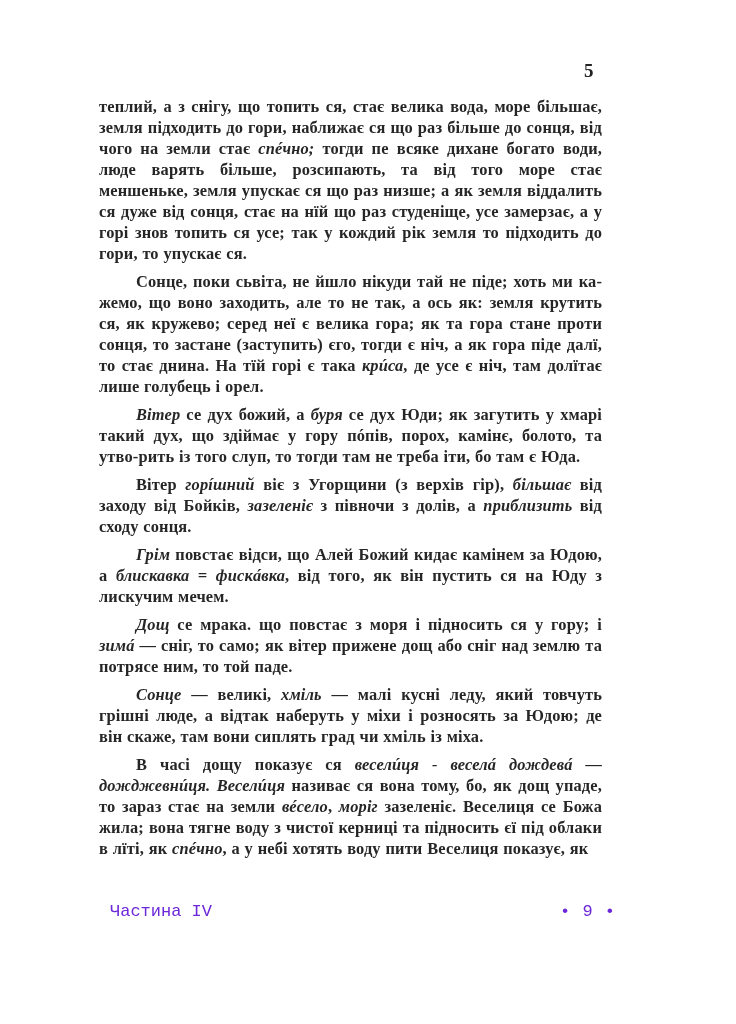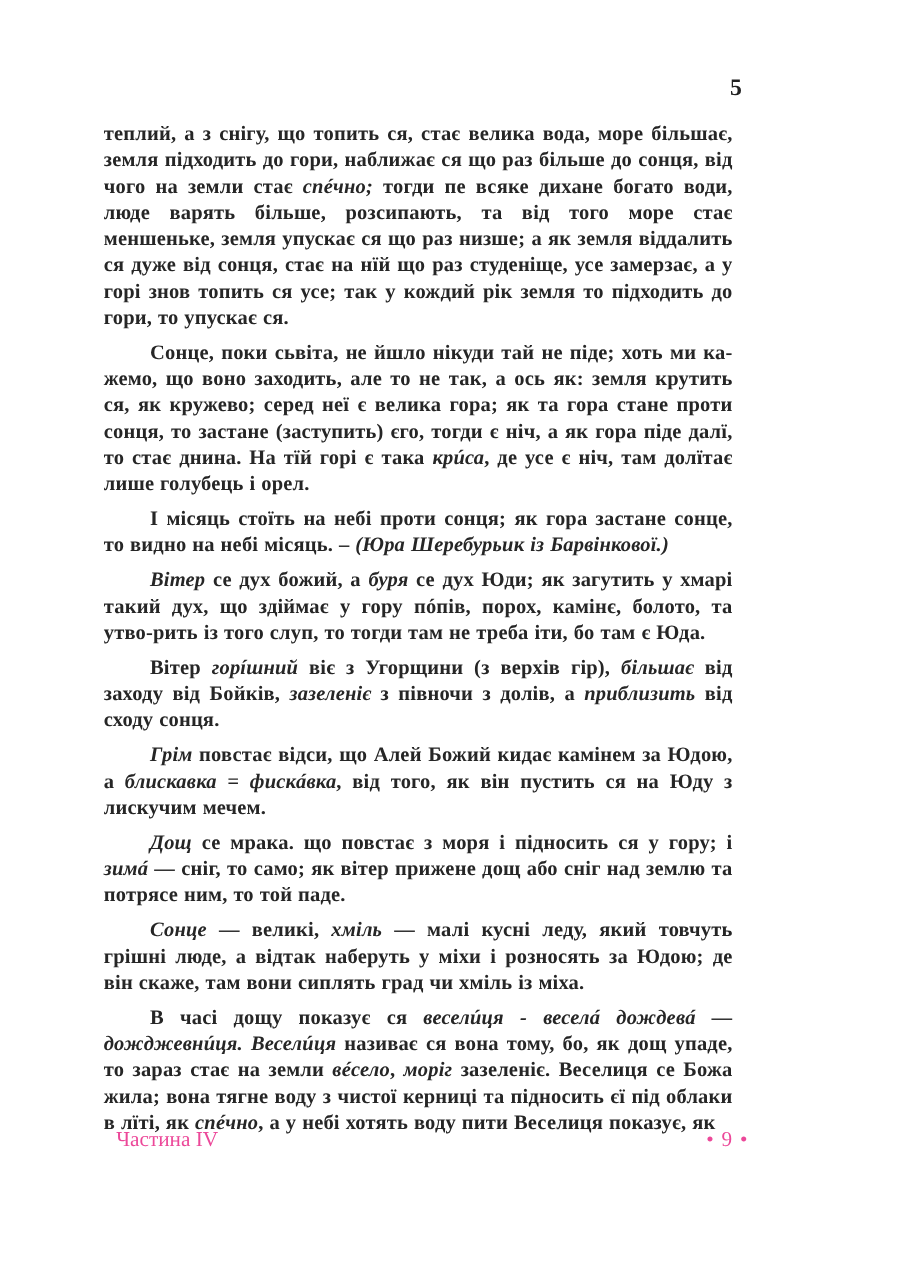--- a/index.html
+++ b/index.html
@@ -20,21 +20,21 @@
       top: 60px;
       left: 584px;
       font-family: "Liberation Serif", serif;
       font-size: 19px;
       font-weight: bold;
       color: #222;
     }
     .text-block {
       position: absolute;
       top: 96px;
-      left: 83px;
+      left: 99px;
       width: 503px;
       font-family: "Liberation Serif", serif;
       font-size: 16.4px;
       line-height: 21px;
       text-align: justify;
       letter-spacing: 0.15px;
       word-spacing: 0.5px;
       font-weight: bold;
       color: #262626;
     }
@@ -49,26 +49,26 @@
     .para em, .para i {
       font-style: italic;
       font-weight: bold;
     }
     .seg {
       display: inline;
     }
     .footer {
       position: absolute;
       top: 902px;
-      left: 93px;
+      left: 110px;
       width: 510px;
       height: 24px;
-      font-family: Liberation Serif, serif;
+      font-family: Liberation Mono, monospace;
       font-size: 17px;
-      color: #ec4899;
+      color: #6d28d9;
     }
     .footer-left {
       position: absolute;
       left: 0;
       top: 0;
     }
     .footer-right {
       position: absolute;
       right: 4px;
       top: 0;
@@ -79,23 +79,20 @@
 <body>
 
 <div class="page-number">5</div>
 
 <div class="text-block">
   <p class="para first">
     <span class="seg">теплий, а з снігу, що топить ся, стає велика вода, море більшає, земля підходить до гори, наближає ся що раз більше до сонця, від чого на земли стає </span><em class="seg">спéчно;</em><span class="seg"> тогди пе всяке дихане богато води, люде варять більше, розсипають, та від того море стає меншеньке, земля упускає ся що раз низше; а як земля віддалить ся дуже від сонця, стає на нїй що раз студеніще, усе замерзає, а у горі знов топить ся усе; так у кождий рік земля то підходить до гори, то упускає ся.</span>
   </p>
   <p class="para">
     <span class="seg">Сонце, поки сьвіта, не йшло нікуди тай не піде; хоть ми ка-жемо, що воно заходить, але то не так, а ось як: земля крутить ся, як кружево; серед неї є велика гора; як та гора стане проти сонця, то застане (заступить) єго, тогди є ніч, а як гора піде далї, то стає днина. На тїй горі є така </span><em class="seg">крúса</em><span class="seg">, де усе є ніч, там долїтає лише голубець і орел.</span>
-  </p>
-  <p class="para">
-    <span class="seg">І місяць стоїть на небі проти сонця; як гора застане сонце, то видно на небі місяць. – </span><em class="seg">(Юра Шеребурьик із Барвінкової.)</em>
   </p>
   <p class="para">
     <em class="seg">Вітер</em><span class="seg"> се дух божий, а </span><em class="seg">буря</em><span class="seg"> се дух Юди; як загутить у хмарі такий дух, що здіймає у гору пóпів, порох, камінє, болото, та утво-рить із того слуп, то тогди там не треба іти, бо там є Юда.</span>
   </p>
   <p class="para">
     <span class="seg">Вітер </span><em class="seg">горíшний</em><span class="seg"> віє з Угорщини (з верхів гір), </span><em class="seg">більшає</em><span class="seg"> від заходу від Бойків, </span><em class="seg">зазеленіє</em><span class="seg"> з півночи з долів, а </span><em class="seg">приблизить</em><span class="seg"> від сходу сонця.</span>
   </p>
   <p class="para">
     <em class="seg">Грім</em><span class="seg"> повстає відси, що Алей Божий кидає камінем за Юдою, а </span><em class="seg">блискавка = фискáвка</em><span class="seg">, від того, як він пустить ся на Юду з лискучим мечем.</span>
   </p>

